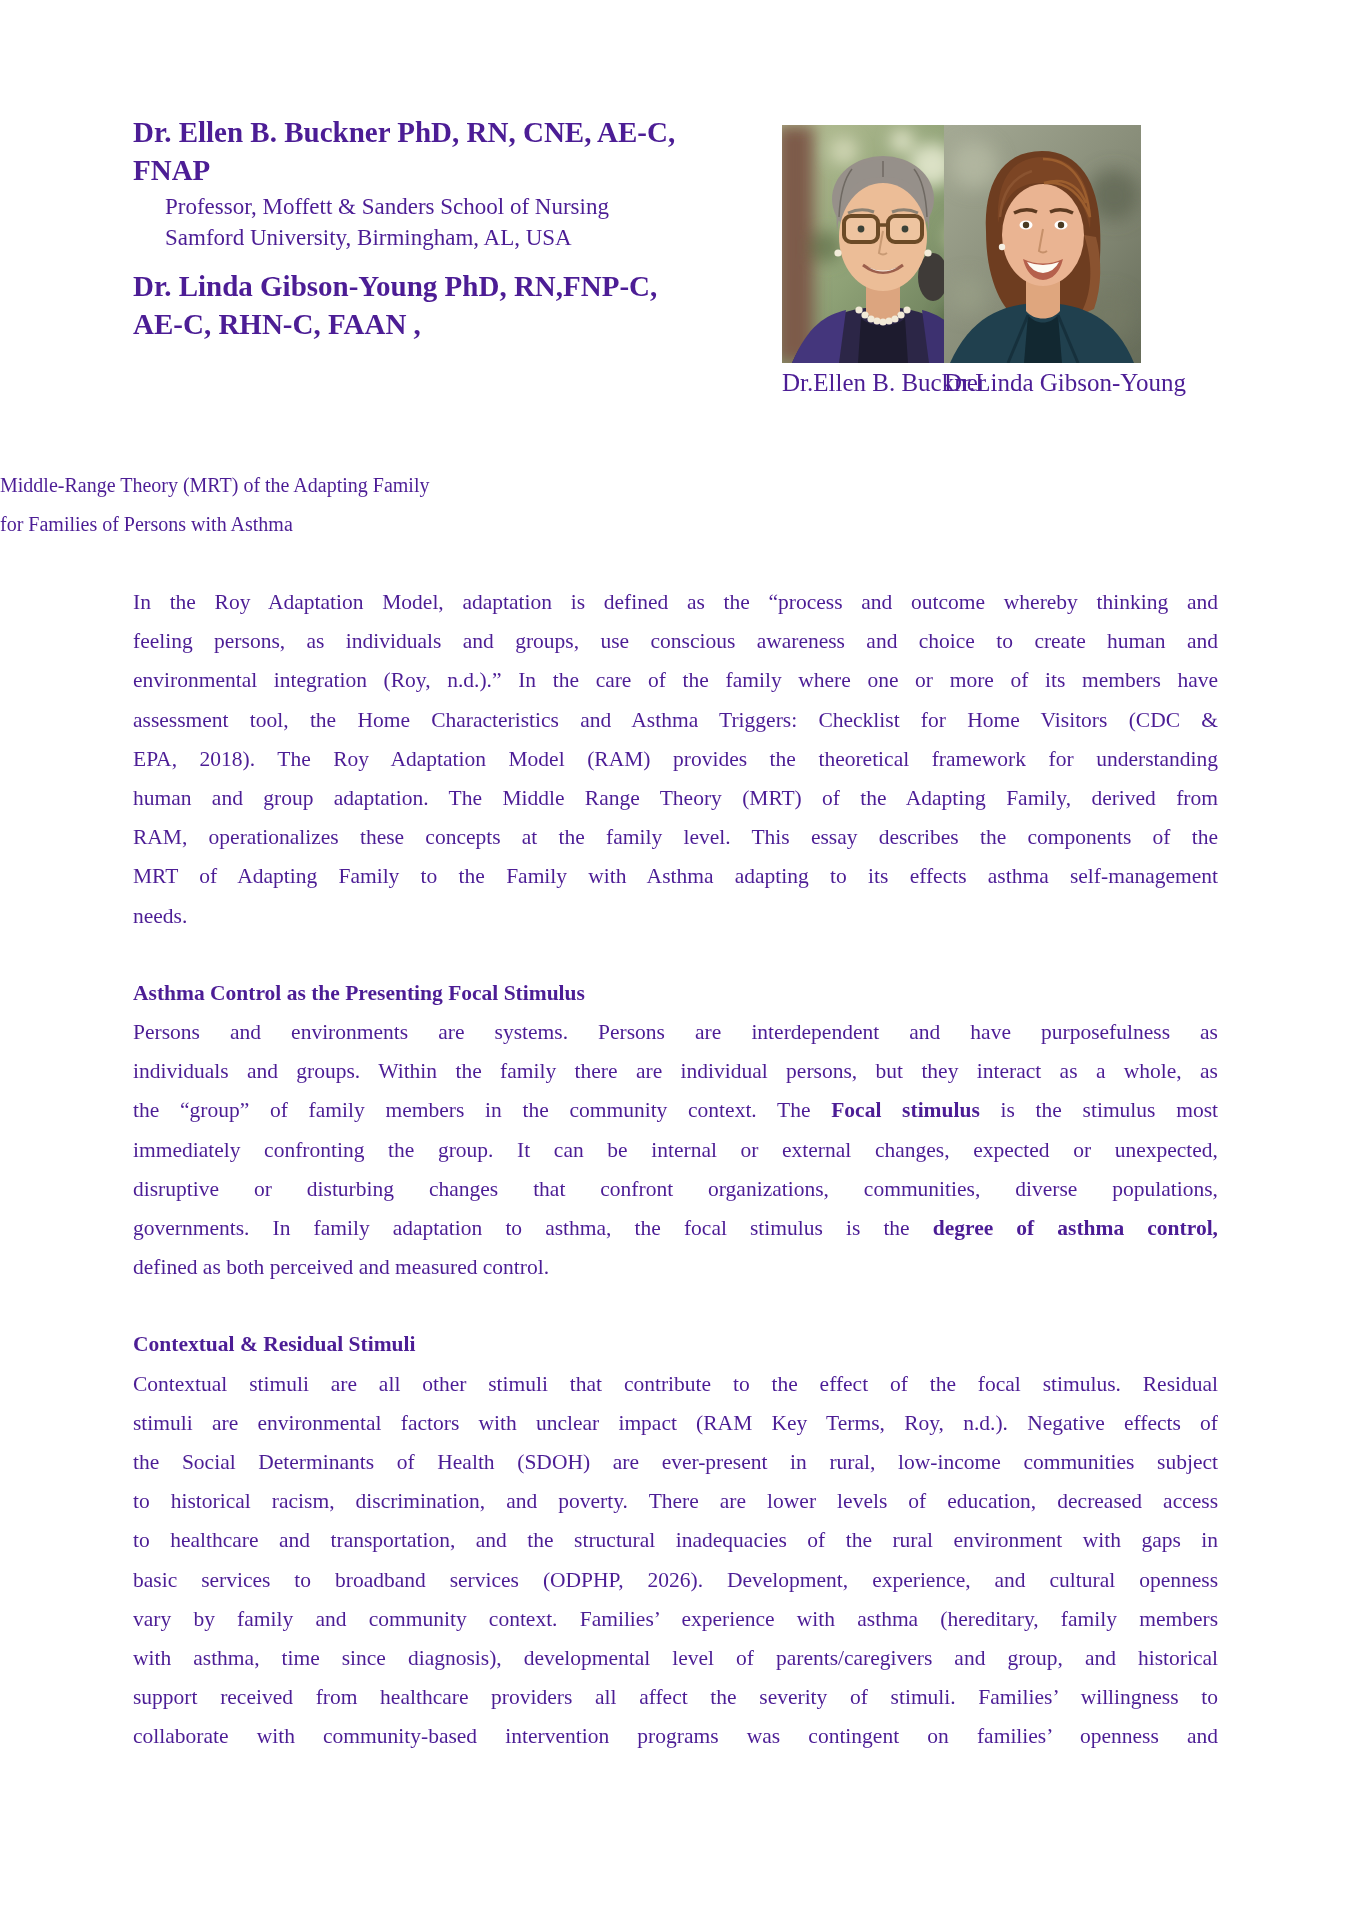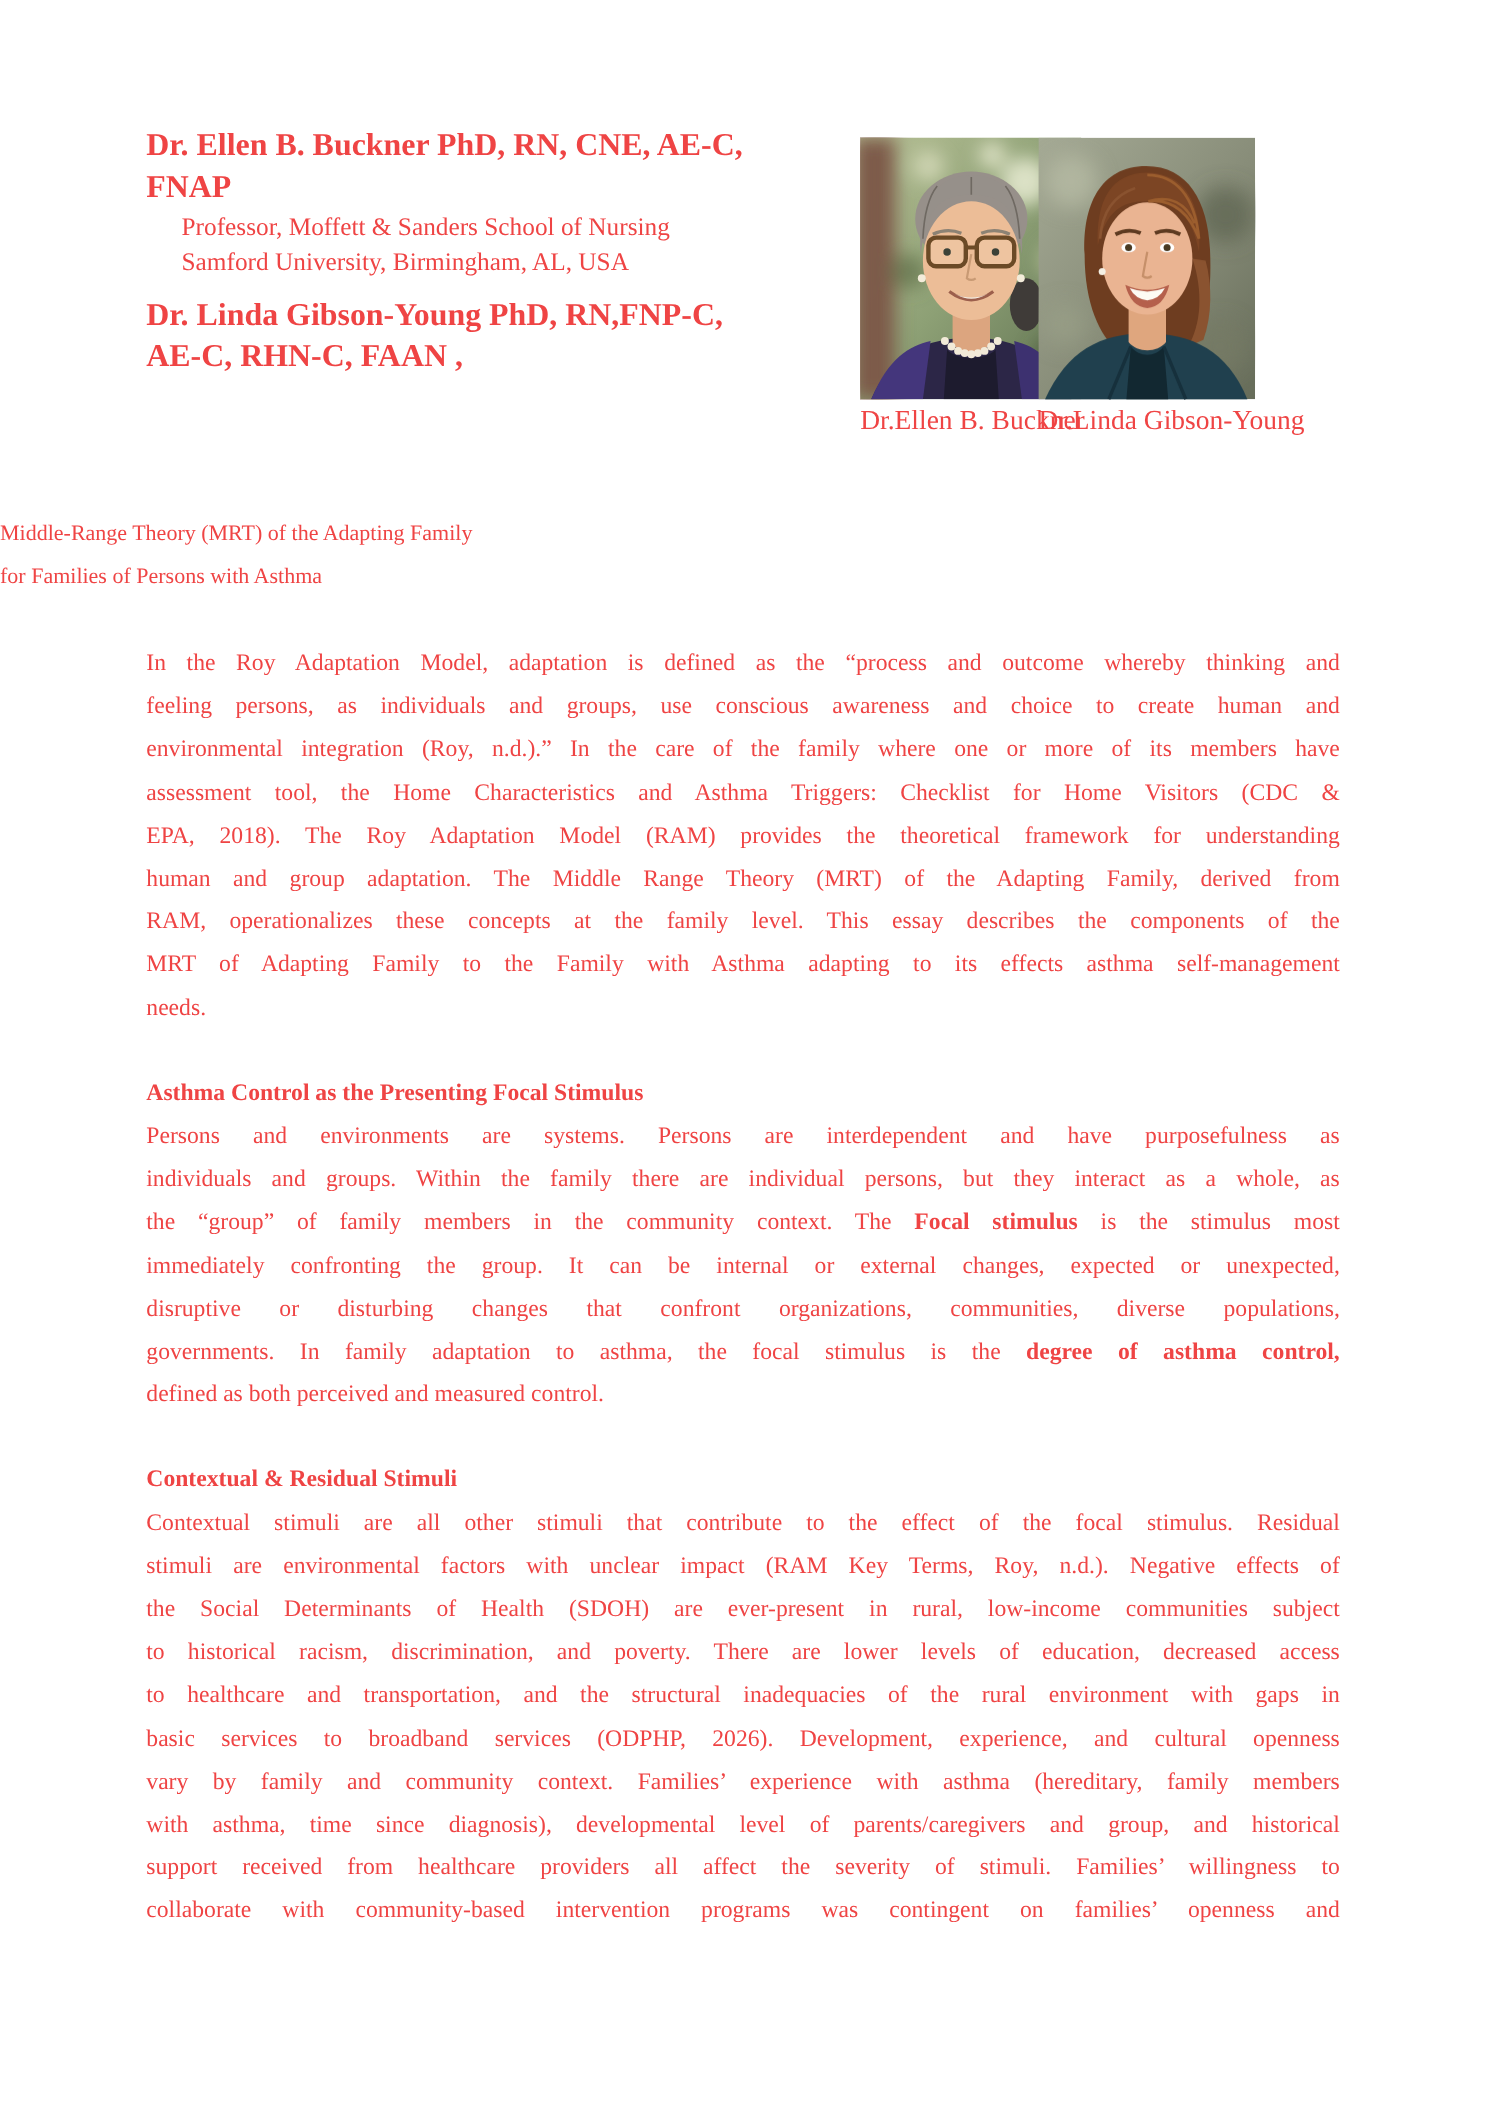--- a/index.html
+++ b/index.html
@@ -1,18 +1,18 @@
 <!DOCTYPE html>
 <html><head>
 <meta charset="utf-8">
 <style>
   html,body{margin:0;padding:0;background:#ffffff;}
   .page{
     position:relative;width:1316px;height:1920px;background:#ffffff;
-    color:#ef4444;font-family:"Liberation Serif","DejaVu Serif",serif;
+    color:#4c1d95;font-family:"Liberation Serif","DejaVu Serif",serif;
     overflow:hidden;
   }
   
   .author-block{position:absolute;left:133px;top:113px;width:645px;}
   .author{margin:0 0 14px 0;}
   .author-name{font-size:29px;font-weight:bold;line-height:38px;}
   .author-affil{font-size:23px;line-height:31px;margin-top:2px;margin-left:32px;}
   
   .figure{position:absolute;top:125px;}
   .figure.f1{left:782px;width:201px;}

